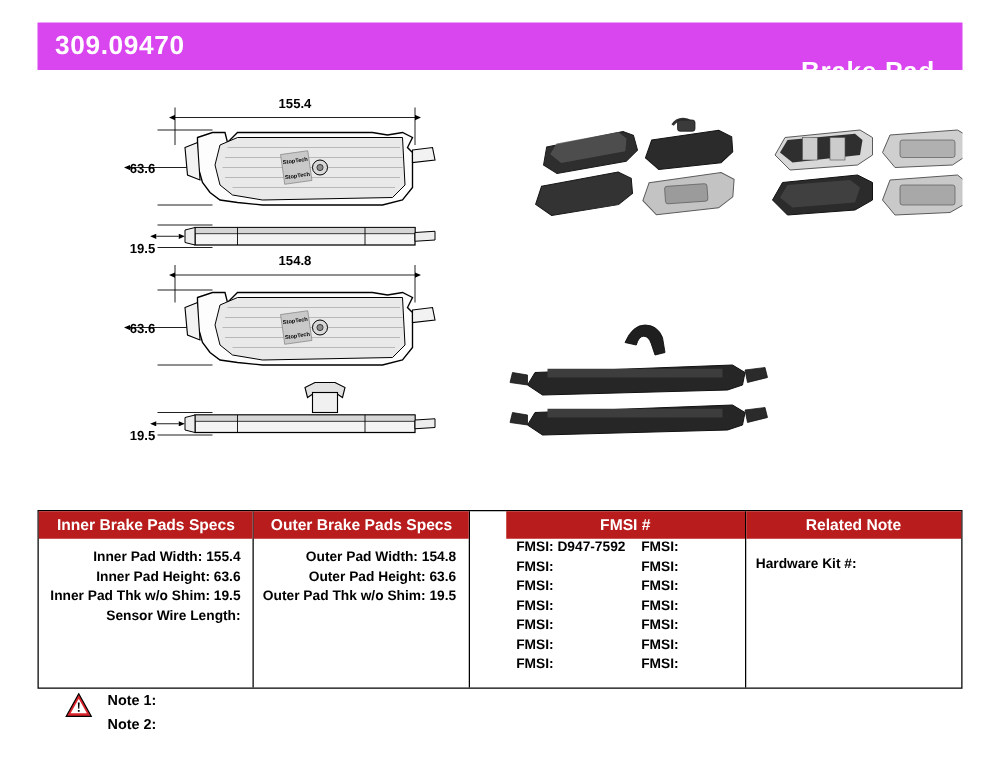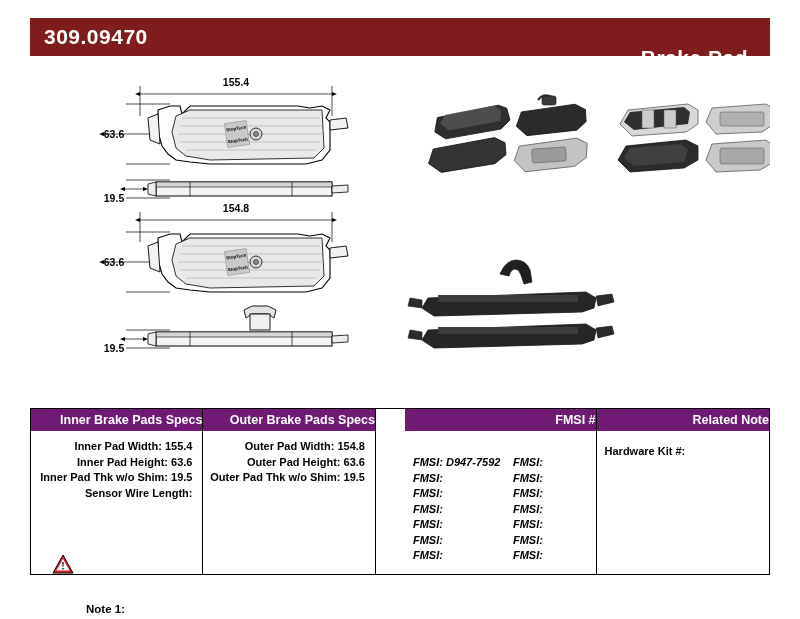--- a/index.html
+++ b/index.html
@@ -16,21 +16,21 @@
     overflow: hidden;
   }
 
   
   .header {
     position: absolute;
     left: 30px;
     top: 18px;
     width: 740px;
     height: 38px;
-    background: #7f1d1d;
+    background: #d946ef;
     color: #ffffff;
     display: flex;
     align-items: center;
     justify-content: space-between;
     box-sizing: border-box;
     padding: 0 22px 0 14px;
   }
   .header .part-number {
     font-size: 21px;
     font-weight: bold;
@@ -67,48 +67,47 @@
     border-right: 1px solid #000000;
     box-sizing: border-box;
   }
   .spec-col:last-child { border-right: none; }
   .spec-col.c1 { width: 180px; }
   .spec-col.c2 { width: 180px; }
   .spec-col.c3 { width: 200px; margin-left: 29px; }
   .spec-col.c4 { width: 180px; }
 
   .col-head {
-    background: #701a75;
+    background: #b91c1c;
     color: #ffffff;
     font-size: 12.5px;
     font-weight: bold;
-    text-align: right;
+    text-align: center;
     padding: 5px 0 5px 0;
     height: 22px;
     box-sizing: border-box;
     line-height: 13px;
   }
   .col-body {
     padding: 8px 0 10px 0;
     min-height: 110px;
     box-sizing: border-box;
   }
   .spec-row {
     font-size: 11px;
     font-weight: bold;
     text-align: right;
     padding: 0 10px 0 6px;
     line-height: 15.5px;
     white-space: nowrap;
   }
   .fmsi-body {
-    padding: 24px 0 10px 8px;
+    padding: 0 0 10px 8px;
     min-height: 110px;
     box-sizing: border-box;
-    font-style: italic;
   }
   .fmsi-row {
     display: flex;
     font-size: 11px;
     font-weight: bold;
     line-height: 15.5px;
   }
   .fmsi-left { width: 100px; }
   .fmsi-right { width: 80px; }
   .related-body {
@@ -133,21 +132,20 @@
   .warn-icon {
     width: 22px;
     height: 20px;
     margin-right: 12px;
     margin-top: 2px;
   }
   .note-line {
     font-size: 11.5px;
     font-weight: bold;
     line-height: 19px;
-    margin-top: 48px;
   }
 </style>
 </head>
 <body>
 
 <div class="header">
   <div class="part-number">309.09470</div>
   <div class="doc-type">Brake Pad</div>
 </div>
 

